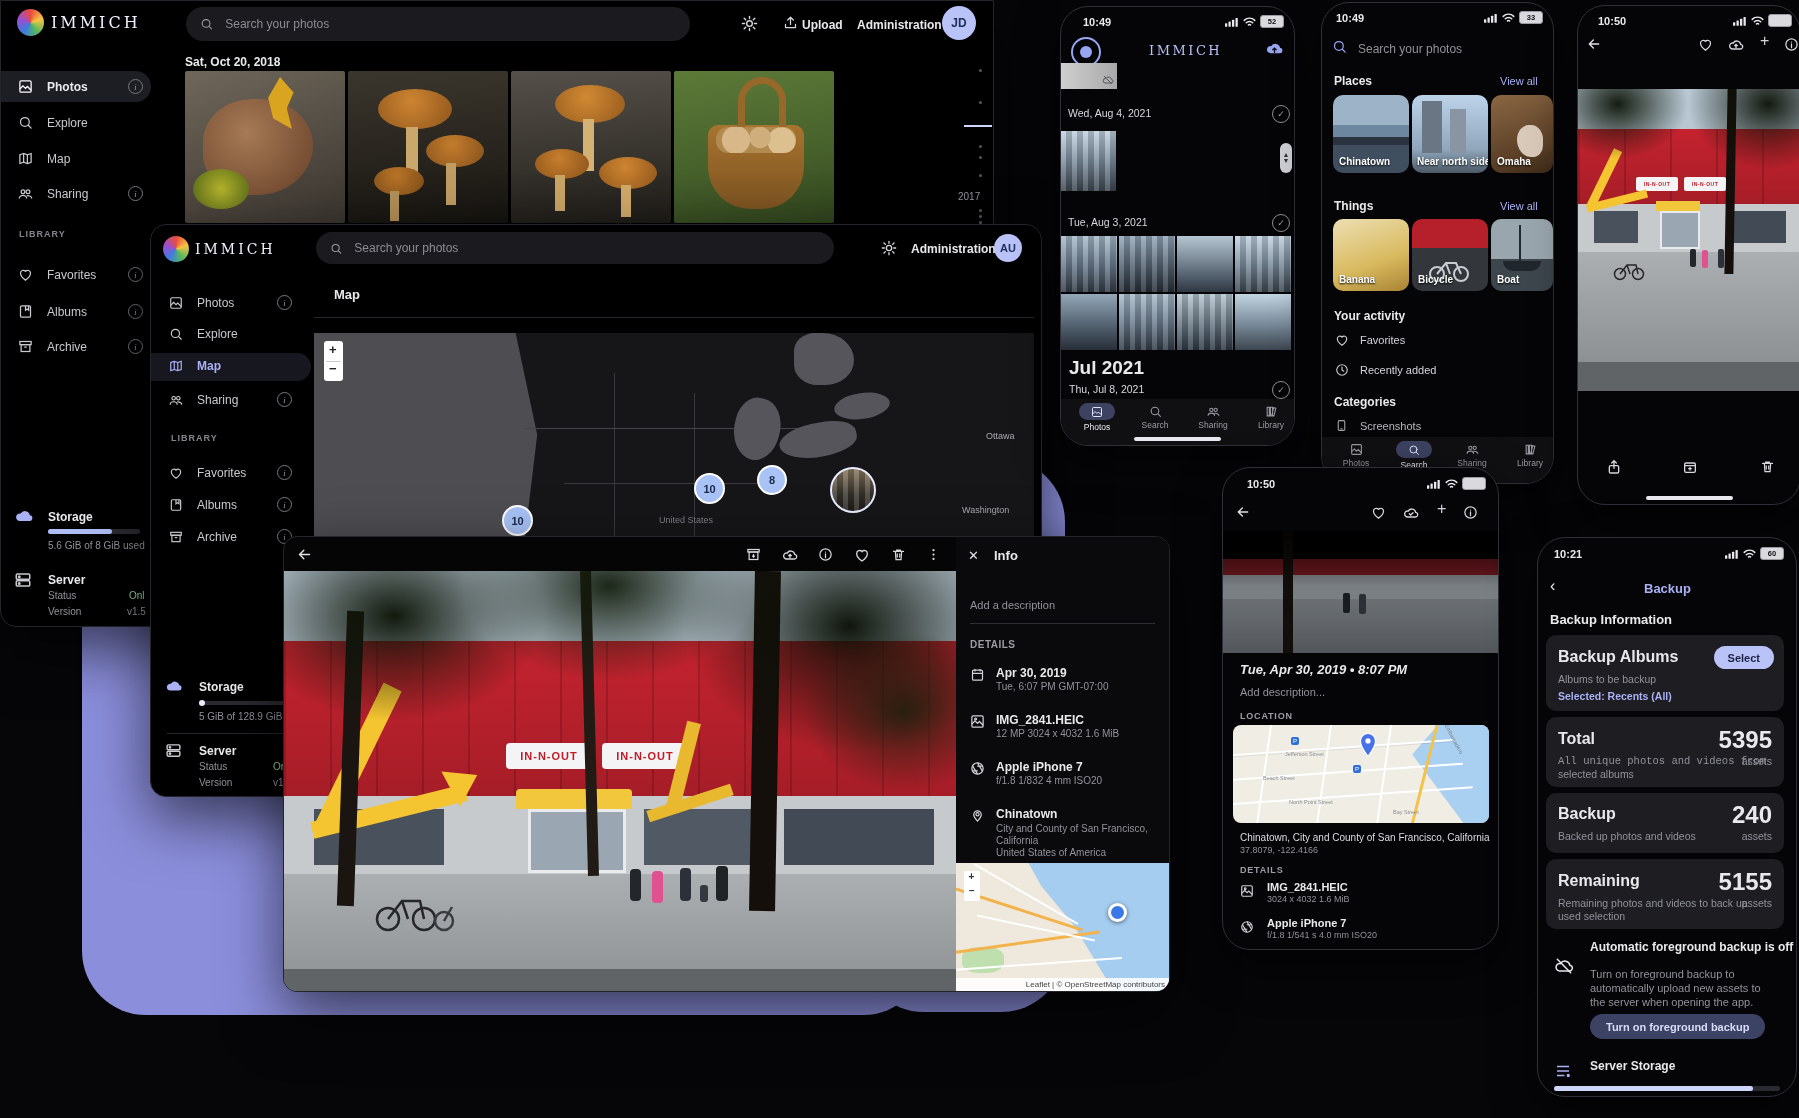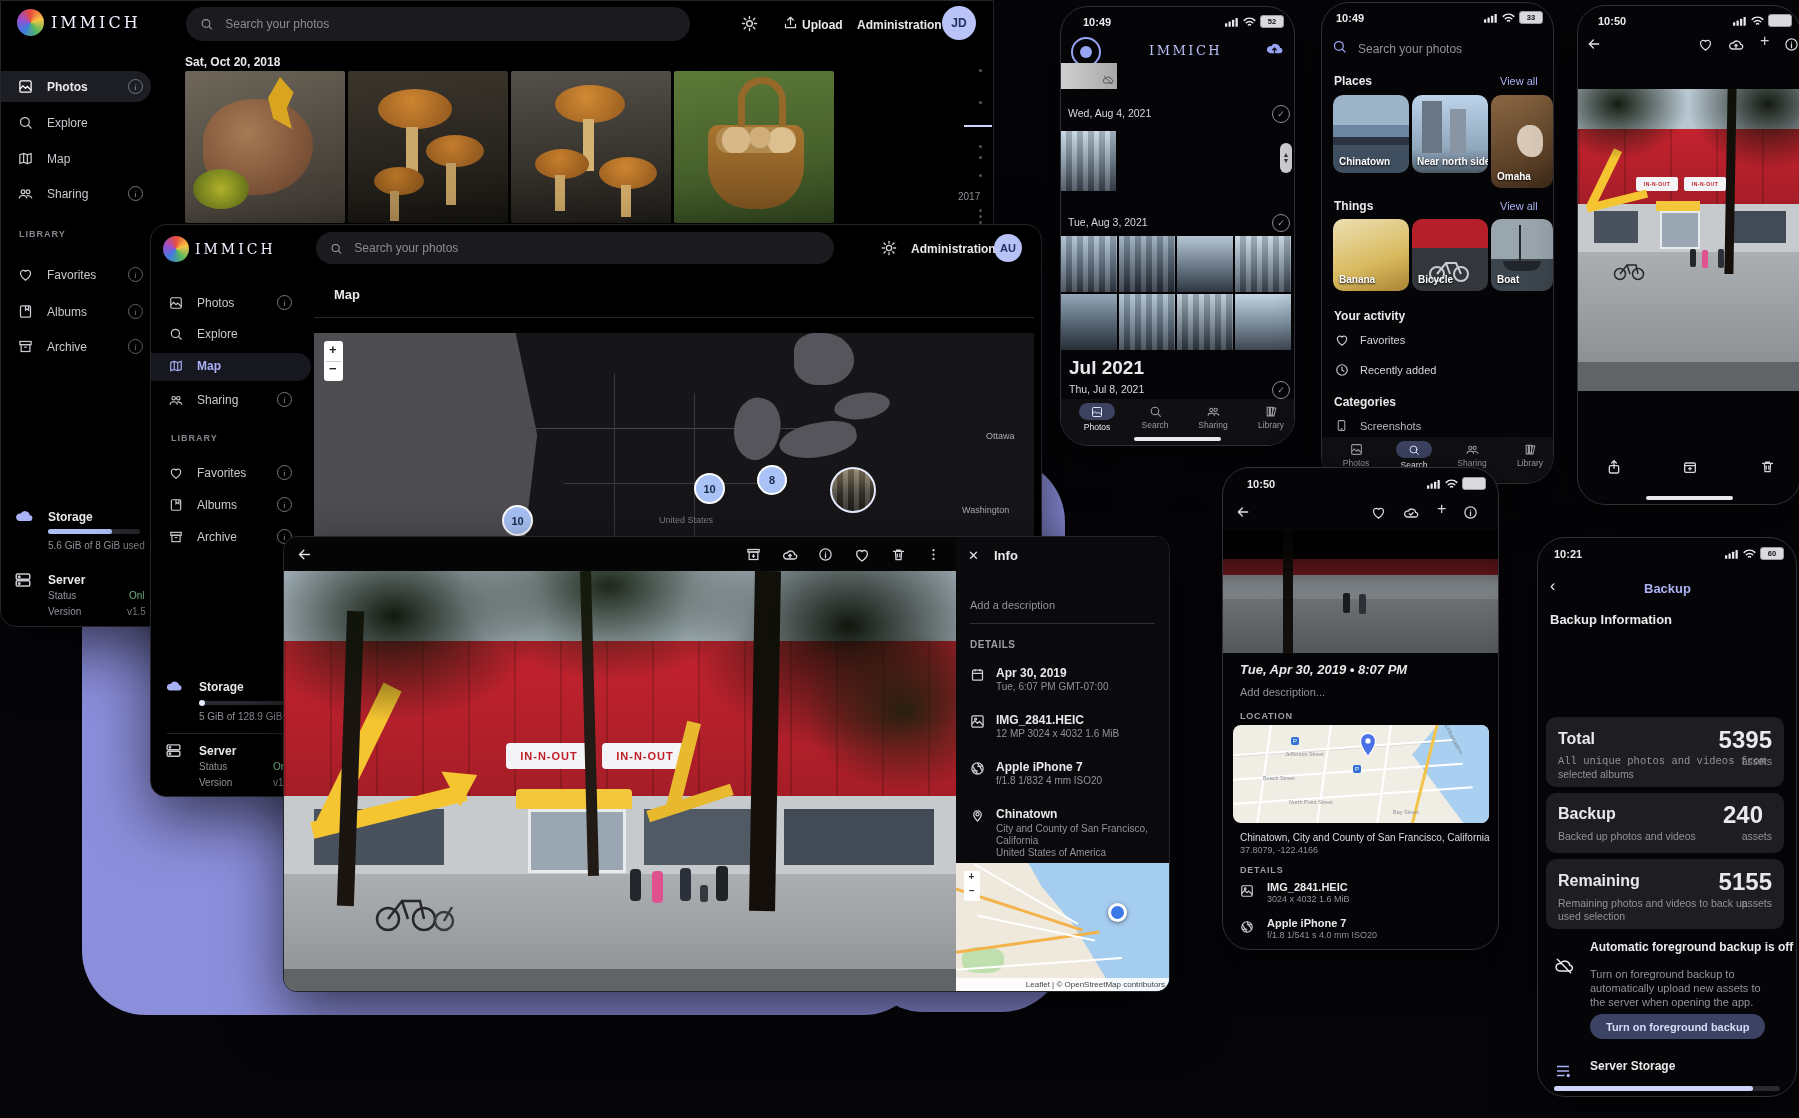--- a/index.html
+++ b/index.html
@@ -616,21 +616,21 @@
     <div class="t f11 acc" style="left:178px;top:72px;">View all</div>
     <div class="card" style="left:11px;top:92px;width:76px;height:78px;overflow:hidden;background:linear-gradient(180deg,#9db3c8 0 38%,#6d87a0 38% 58%,#3f4f60 58%);">
       <div class="abs" style="left:0;top:42px;width:76px;height:8px;background:#2b3340;"></div>
       <div class="t f10 sb" style="left:6px;bottom:5px;color:#fff;text-shadow:0 1px 2px #000;">Chinatown</div>
     </div>
     <div class="card" style="left:90px;top:92px;width:76px;height:78px;overflow:hidden;background:linear-gradient(180deg,#bcd3ea,#8fa6bb 70%,#4c5a68);">
       <div class="abs" style="left:10px;top:6px;width:20px;height:52px;background:#6b7684;"></div>
       <div class="abs" style="left:38px;top:14px;width:16px;height:44px;background:#8a95a3;"></div>
       <div class="t f10 sb" style="left:5px;bottom:5px;color:#fff;text-shadow:0 1px 2px #000;">Near north side</div>
     </div>
-    <div class="card" style="left:169px;top:92px;width:62px;height:93px;overflow:hidden;background:linear-gradient(160deg,#8a6743,#5a3f26 70%,#3c2a18);text-align:right;">
+    <div class="card" style="left:169px;top:92px;width:62px;height:78px;overflow:hidden;background:linear-gradient(160deg,#8a6743,#5a3f26 70%,#3c2a18);text-align:right;">
       <div class="abs" style="left:26px;top:30px;width:26px;height:32px;border-radius:50% 50% 40% 60%;background:#d9c9b8;"></div>
       <div class="t f10 sb" style="left:6px;bottom:5px;color:#fff;text-shadow:0 1px 2px #000;">Omaha</div>
     </div>
     <div class="t f12 sb" style="left:12px;top:196px;">Things</div>
     <div class="t f11 acc" style="left:178px;top:197px;">View all</div>
     <div class="card" style="left:11px;top:216px;width:76px;height:72px;overflow:hidden;background:linear-gradient(160deg,#ecdfb2,#d8b95e 60%,#a98334);">
       <div class="t f10 sb" style="left:6px;bottom:5px;color:#fff;text-shadow:0 1px 2px #000;">Banana</div>
     </div>
     <div class="card" style="left:90px;top:216px;width:76px;height:72px;overflow:hidden;background:linear-gradient(180deg,#b5202a 0 40%,#33363b 40%);">
       <svg class="abs i" style="left:16px;top:38px;" width="44" height="26" viewBox="0 0 44 26" fill="none" stroke="#c9ccd2" stroke-width="2">
@@ -894,32 +894,38 @@
         </svg>
       <svg class="i" width="13" height="10" viewBox="0 0 16 12" fill="none" stroke="#e8e8ee" stroke-width="1.8" stroke-linecap="round">
           <path d="M1.5 4a9 9 0 0 1 13 0M4 7a5.5 5.5 0 0 1 8 0M6.7 9.6a2 2 0 0 1 2.6 0"></path>
         </svg>
       <div class="bat">60</div>
     </div>
     <div class="t f16" style="left:12px;top:38px;color:#e8e8ee;">‹</div>
     <div class="t f13 sb acc" style="left:106px;top:43px;">Backup</div>
     <div class="t f13 b" style="left:12px;top:74px;">Backup Information</div>
 
+    <div class="card" style="left:8px;top:97px;width:238px;height:76px;">
+      <div class="t f16 sb" style="left:12px;top:12px;">Backup Albums</div>
+      <div class="abs" style="right:10px;top:11px;height:23px;padding:0 14px;border-radius:12px;background:#b9c3f8;color:#1c2342;font-size:11px;font-weight:700;display:flex;align-items:center;">Select</div>
+      <div class="t f105 mut" style="left:12px;top:38px;">Albums to be backup</div>
+      <div class="t f105 b acc" style="left:12px;top:55px;">Selected: Recents (All)</div>
+    </div>
 
     <div class="card" style="left:8px;top:179px;width:238px;height:70px;">
       <div class="t f16 sb" style="left:12px;top:12px;">Total</div>
       <div class="t f24 b" style="right:12px;top:8px;">5395</div>
       <div class="t f105 mut" style="left:12px;top:38px;font-family:Liberation Mono, monospace;">All unique photos and videos from</div>
       <div class="t f105 mut" style="left:12px;top:51px;">selected albums</div>
       <div class="t f105 mut" style="right:12px;top:38px;">assets</div>
     </div>
 
     <div class="card" style="left:8px;top:255px;width:238px;height:60px;">
       <div class="t f16 sb" style="left:12px;top:11px;">Backup</div>
-      <div class="t f24 b" style="right:21px;top:7px;">240</div>
+      <div class="t f24 b" style="right:12px;top:7px;">240</div>
       <div class="t f105 mut" style="left:12px;top:37px;">Backed up photos and videos</div>
       <div class="t f105 mut" style="right:12px;top:37px;">assets</div>
     </div>
 
     <div class="card" style="left:8px;top:321px;width:238px;height:70px;">
       <div class="t f16 sb" style="left:12px;top:12px;">Remaining</div>
       <div class="t f24 b" style="right:12px;top:8px;">5155</div>
       <div class="t f105 mut" style="left:12px;top:38px;">Remaining photos and videos to back up</div>
       <div class="t f105 mut" style="left:12px;top:51px;">used selection</div>
       <div class="t f105 mut" style="right:12px;top:38px;">assets</div>

